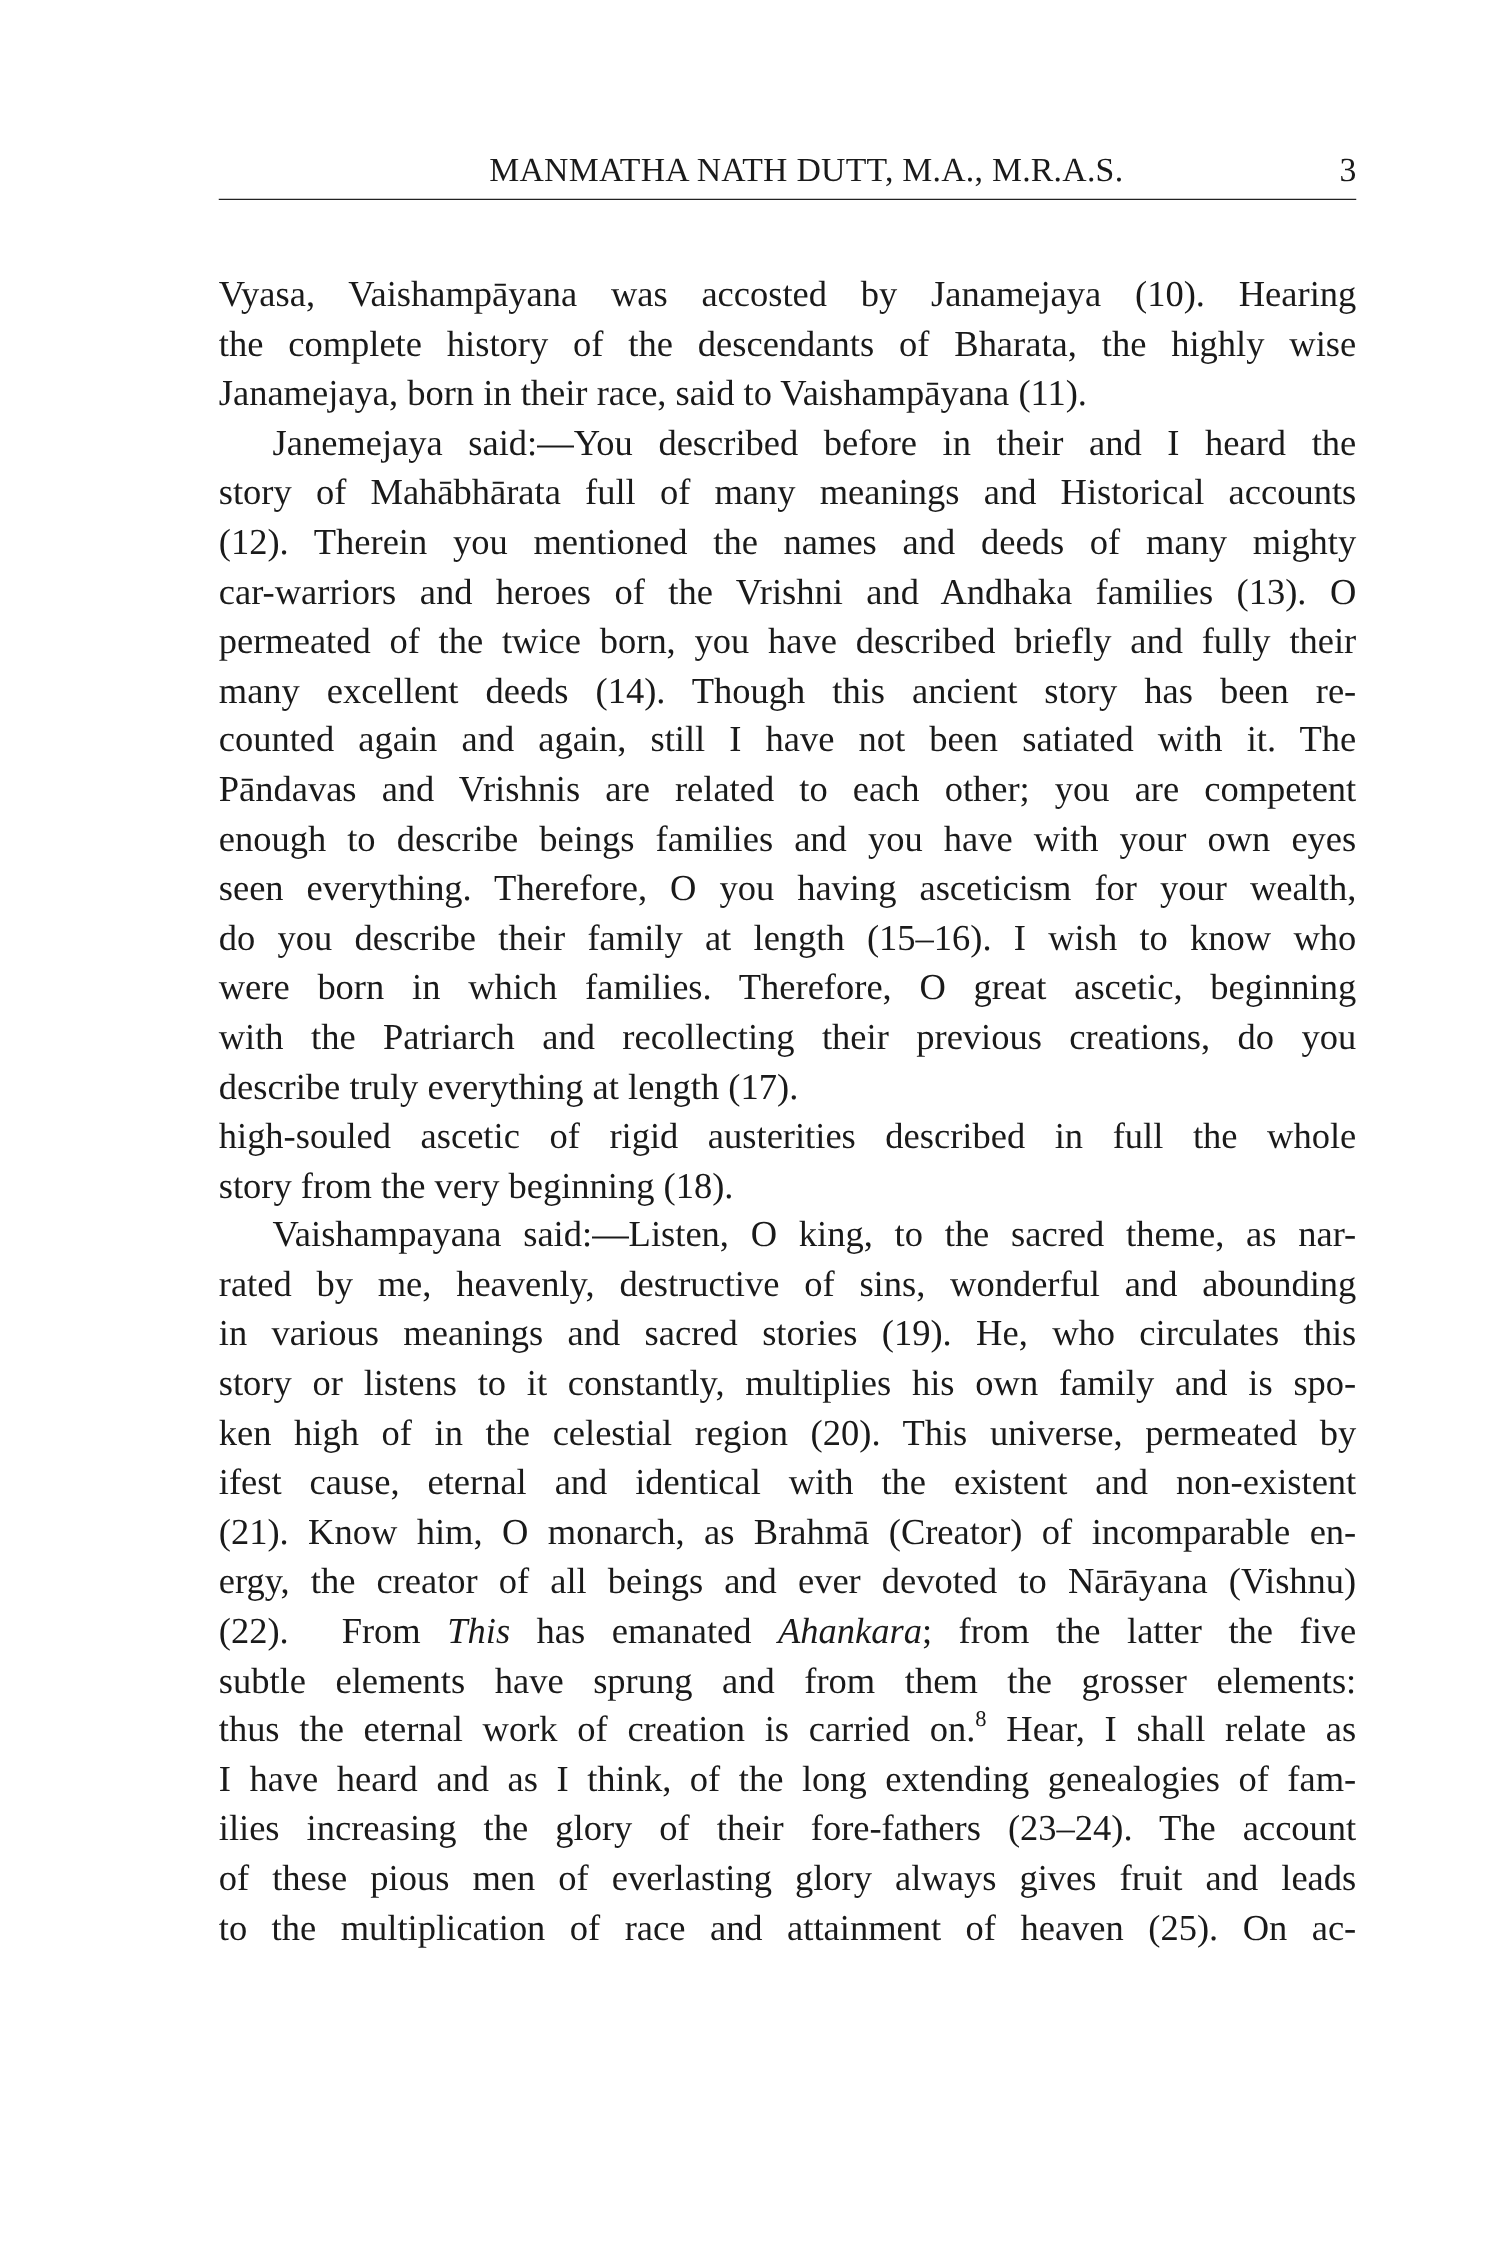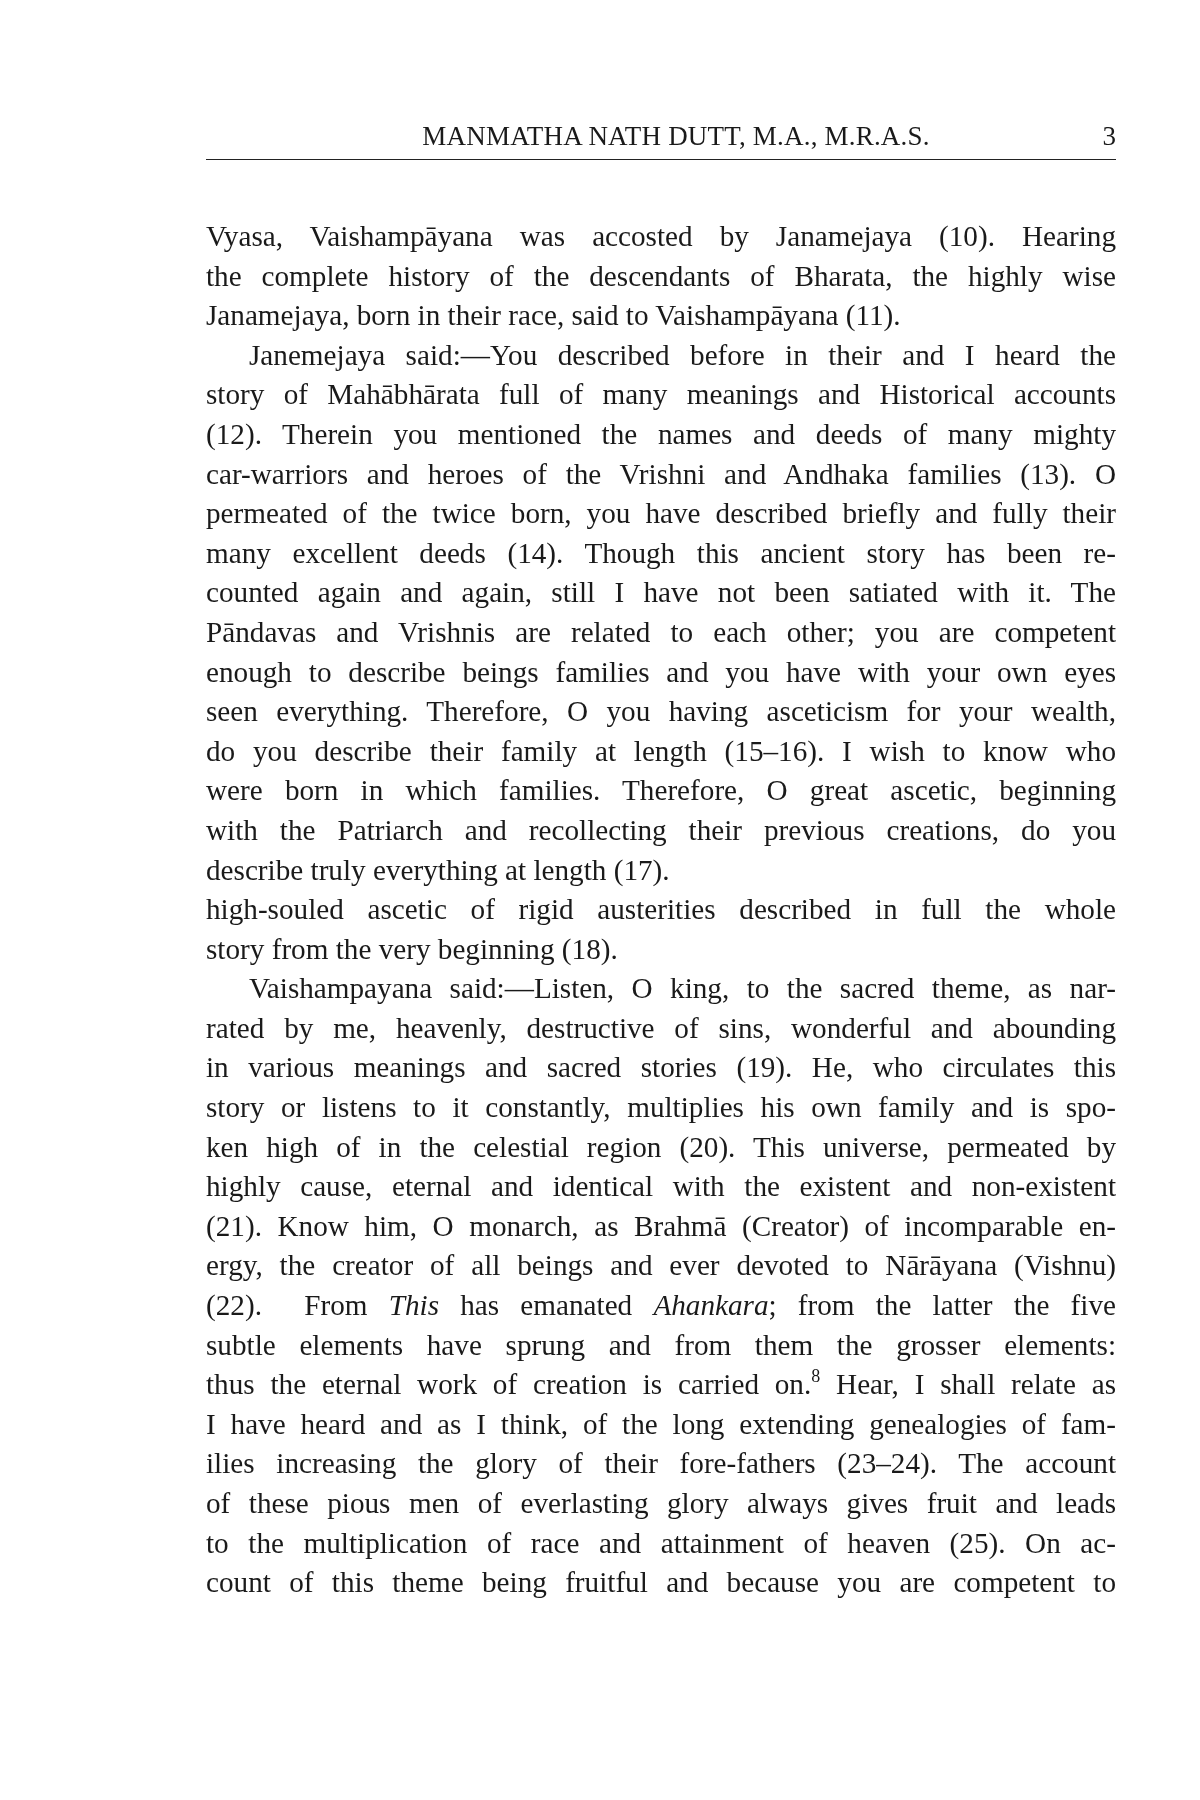--- a/index.html
+++ b/index.html
@@ -11,21 +11,21 @@
       width: 1200px;
       height: 1800px;
       position: relative;
       overflow: hidden;
       color: #1a1a1a;
       font-family: "Liberation Serif", "DejaVu Serif", serif;
     }
     .page {
       position: absolute;
       left: 0; top: 0;
-      width: 972px; height: 1800px; margin-left: 31px;
+      width: 972px; height: 1800px;
     }
     .running-head {
       position: absolute;
       left: 175px;
       top: 118px;
       width: 910px;
       height: 36px;
       font-size: 27px;
       line-height: 36px;
     }
@@ -112,29 +112,28 @@
     <span class="line last">describe truly everything at length (17).</span>
 
     <span class="line">high-souled ascetic of rigid austerities described in full the whole</span>
     <span class="line last">story from the very beginning (18).</span>
 
     <span class="line indent">Vaishampayana said:—Listen, O king, to the sacred theme, as nar-</span>
     <span class="line">rated by me, heavenly, destructive of sins, wonderful and abounding</span>
     <span class="line">in various meanings and sacred stories (19).  He, who circulates this</span>
     <span class="line">story or listens to it constantly, multiplies his own family and is spo-</span>
     <span class="line">ken high of in the celestial region (20).  This universe, permeated by</span>
-    <span class="line">highly cause, eternal and identical with the existent and non-existent</span>
+    <span class="line">ifest cause, eternal and identical with the existent and non-existent</span>
     <span class="line">(21).  Know him, O monarch, as Brahmā (Creator) of incomparable en-</span>
     <span class="line">ergy, the creator of all beings and ever devoted to Nārāyana (Vishnu)</span>
 
     <span class="line"><span>(22).  From </span><em>This</em><span> has emanated </span><em>Ahankara</em><span>; from the latter the five</span></span>
 
     <span class="line">subtle elements have sprung and from them the grosser elements:</span>
 
     <span class="line"><span>thus the eternal work of creation is carried on.</span><sup>8</sup><span> Hear, I shall relate as</span></span>
 
     <span class="line">I have heard and as I think, of the long extending genealogies of fam-</span>
     <span class="line">ilies increasing the glory of their fore-fathers (23–24).  The account</span>
     <span class="line">of these pious men of everlasting glory always gives fruit and leads</span>
     <span class="line">to the multiplication of race and attainment of heaven (25).  On ac-</span>
-    <span class="line">count of this theme being fruitful and because you are competent to</span>
   </div>
 </div>
 
 </body></html>

